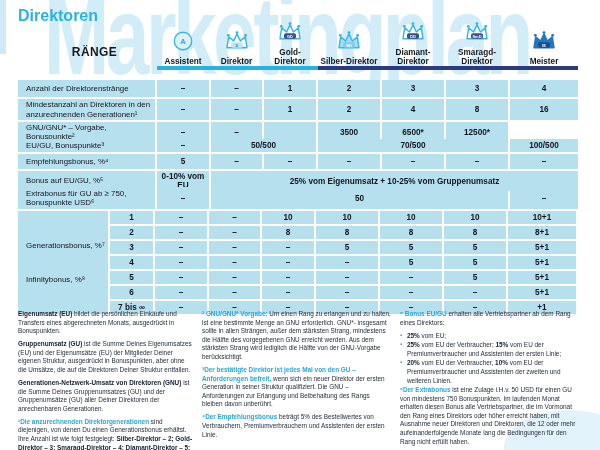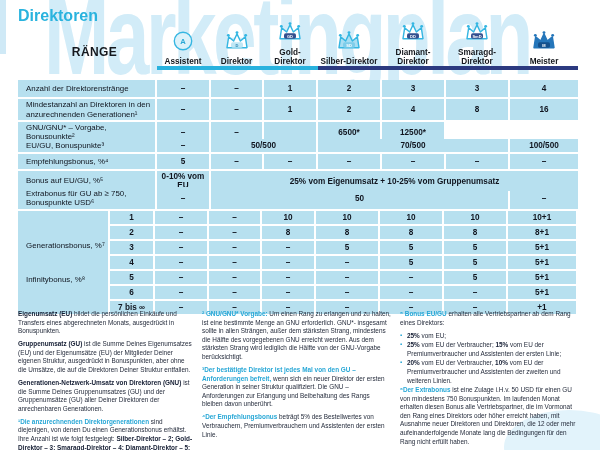--- a/index.html
+++ b/index.html
@@ -160,20 +160,21 @@
         <div class="t-cell">2</div>
         <div class="t-cell">4</div>
         <div class="t-cell">8</div>
         <div class="t-cell">16</div>
       </div>
       <div class="t-row" style="height: 15px;">
         <div class="t-cell t-label">GNU/GNU* – Vorgabe, Bonuspunkte²</div>
         <div class="t-cell">–</div>
         <div class="t-cell">–</div>
         <div class="t-cell"></div>
+        <div class="t-cell">3500</div>
         <div class="t-cell">6500*</div>
         <div class="t-cell">12500*</div>
       </div>
       <div class="t-row" style="height: 13px;">
         <div class="t-cell t-label">EU/GU, Bonuspunkte³</div>
         <div class="t-cell">–</div>
         <div class="t-cell" style="grid-column: span 2;">50/500</div>
         <div class="t-cell" style="grid-column: span 3;">70/500</div>
         <div class="t-cell">100/500</div>
       </div>

